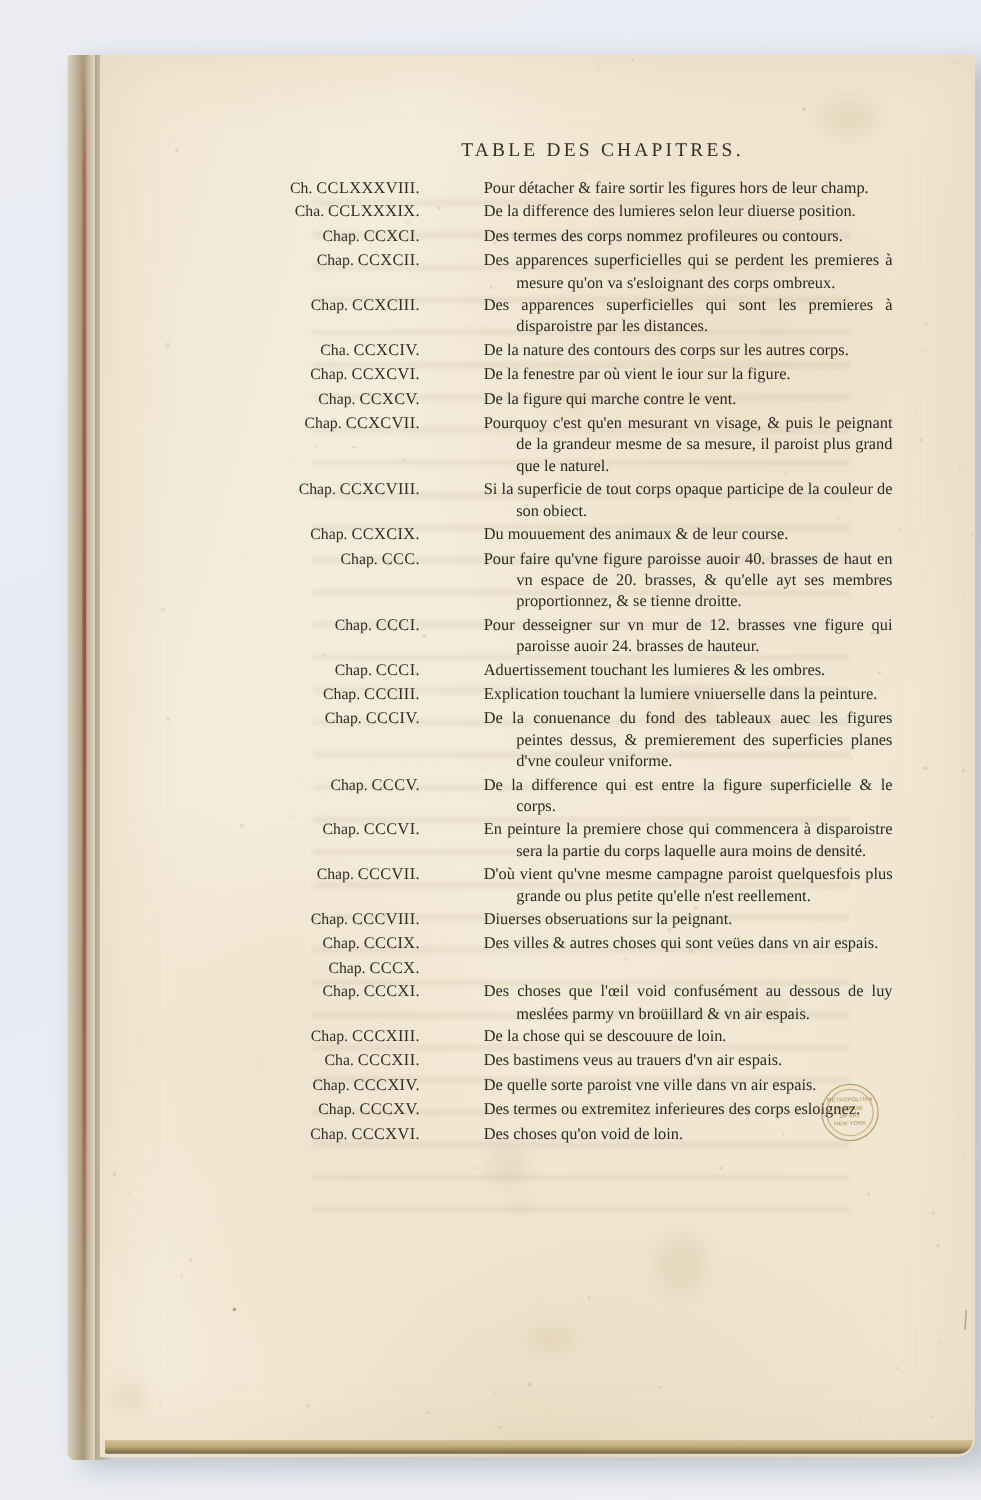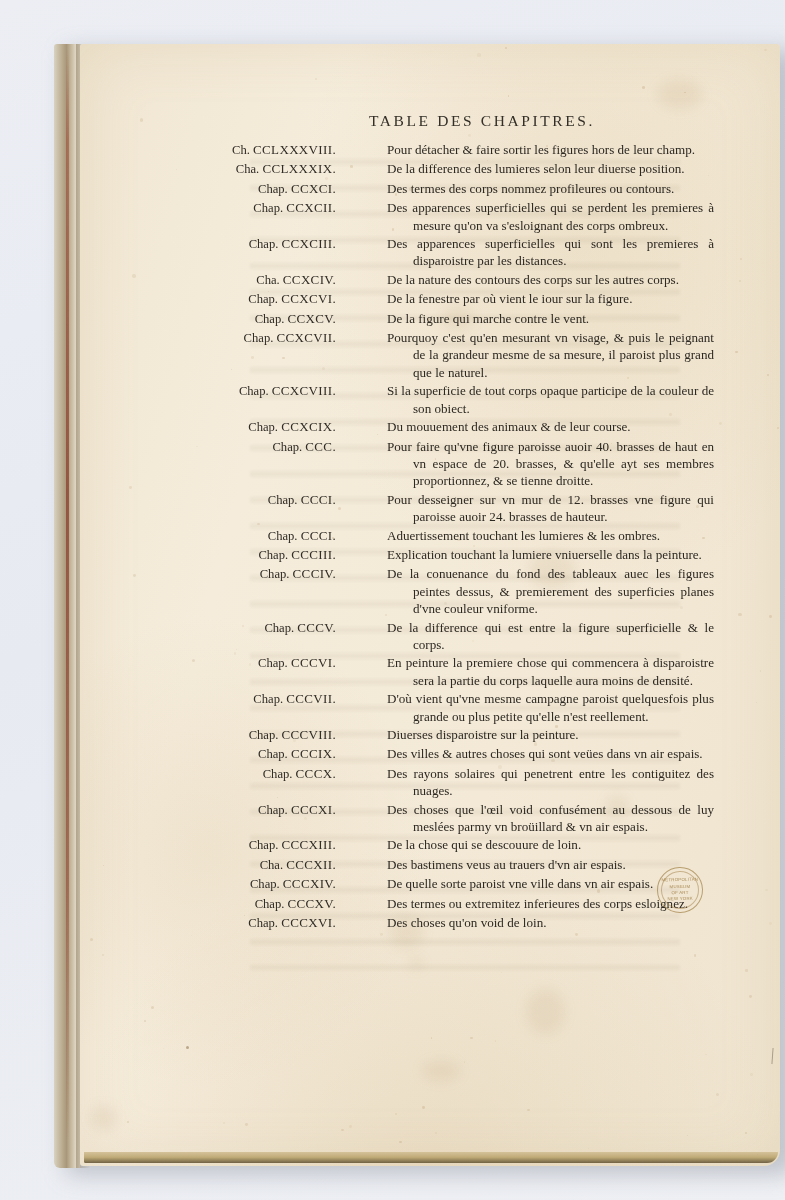--- a/index.html
+++ b/index.html
@@ -452,29 +452,28 @@
         <div class="entry">
           <div class="ch-num"><span>Chap.</span> <span class="rn">CCCVI.</span></div>
           <div class="ch-title wrap">En peinture la premiere chose qui commencera à disparoistre sera la partie du corps laquelle aura moins de densité.</div>
         </div>
         <div class="entry">
           <div class="ch-num"><span>Chap.</span> <span class="rn">CCCVII.</span></div>
           <div class="ch-title wrap">D'où vient qu'vne mesme campagne paroist quelquesfois plus grande ou plus petite qu'elle n'est reellement.</div>
         </div>
         <div class="entry">
           <div class="ch-num"><span>Chap.</span> <span class="rn">CCCVIII.</span></div>
-          <div class="ch-title wrap">Diuerses disparoistre sur la peinture.</div>
+          <div class="ch-title wrap">Diuerses obseruations sur la peignant.</div>
         </div>
         <div class="entry">
           <div class="ch-num"><span>Chap.</span> <span class="rn">CCCIX.</span></div>
           <div class="ch-title wrap">Des villes &amp; autres choses qui sont veües dans vn air espais.</div>
         </div>
         <div class="entry">
           <div class="ch-num"><span>Chap.</span> <span class="rn">CCCX.</span></div>
-          <div class="ch-title wrap">Des rayons solaires qui penetrent entre les contiguitez des nuages.</div>
         </div>
         <div class="entry">
           <div class="ch-num"><span>Chap.</span> <span class="rn">CCCXI.</span></div>
           <div class="ch-title wrap">Des choses que l'œil void confusément au dessous de luy meslées parmy vn broüillard &amp; vn air espais.</div>
         </div>
         <div class="entry">
           <div class="ch-num"><span>Chap.</span> <span class="rn">CCCXIII.</span></div>
           <div class="ch-title wrap">De la chose qui se descouure de loin.</div>
         </div>
         <div class="entry">

